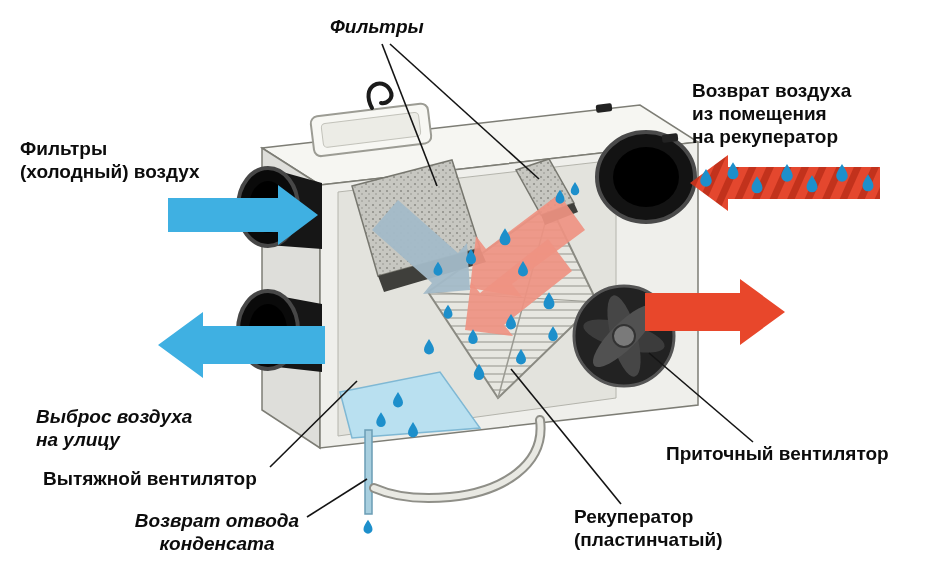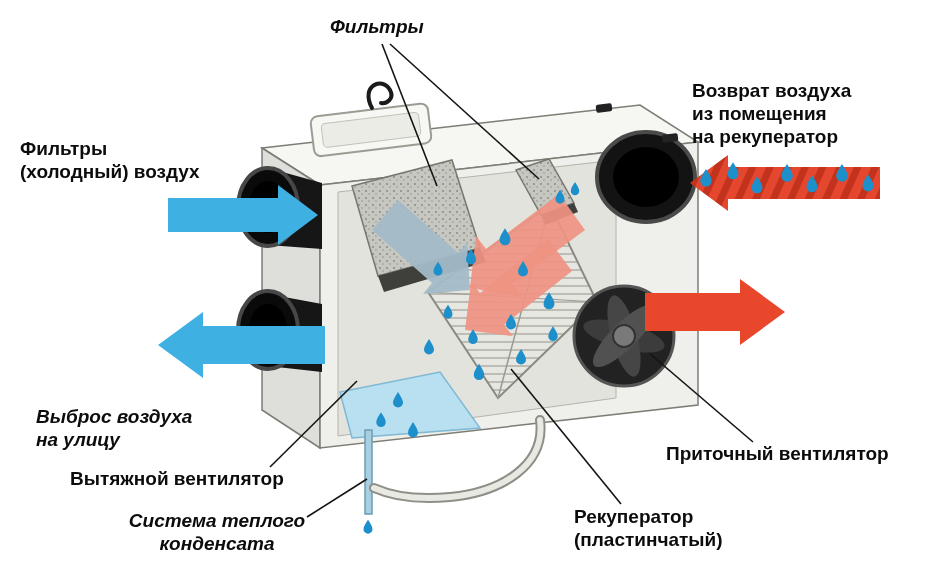--- a/index.html
+++ b/index.html
@@ -11,21 +11,21 @@
   .lbl{
     position:absolute;font-weight:bold;font-size:19px;line-height:1.22;
     color:#0c0c0c;white-space:pre-line;
   }
   .lbl.center{text-align:center;font-style:italic;}
   #lbl-filters{left:330px;top:15px;}
   #lbl-return{left:692px;top:79px;}
   #lbl-street{left:20px;top:137px;}
   #lbl-supply{left:730px;top:339px;}
   #lbl-exhaust{left:36px;top:405px;font-style:italic;}
-  #lbl-exhfan{left:70px;top:467px;}
+  #lbl-exhfan{left:43px;top:467px;}
   #lbl-cond{left:126px;top:509px;width:182px;}
   #lbl-supfan{left:666px;top:442px;}
   #lbl-recup{left:574px;top:505px;}
 </style>
 </head>
 <body>
 
 <div class="stage">
 
   <svg width="942" height="576" viewBox="0 0 942 576">
@@ -141,18 +141,18 @@
 
   <div class="lbl center" id="lbl-filters">Фильтры</div>
   <div class="lbl" id="lbl-return">Возврат воздуха
 из помещения
 на рекуператор</div>
   <div class="lbl" id="lbl-street">Фильтры
 (холодный) воздух</div>
   <div class="lbl" id="lbl-exhaust">Выброс воздуха
 на улицу</div>
   <div class="lbl" id="lbl-exhfan">Вытяжной вентилятор</div>
-  <div class="lbl center" id="lbl-cond">Система теплого
+  <div class="lbl center" id="lbl-cond">Возврат отвода
 конденсата</div>
   <div class="lbl" id="lbl-supfan">Приточный вентилятор</div>
   <div class="lbl" id="lbl-recup">Рекуператор
 (пластинчатый)</div>
 </div>
 
 </body></html>

